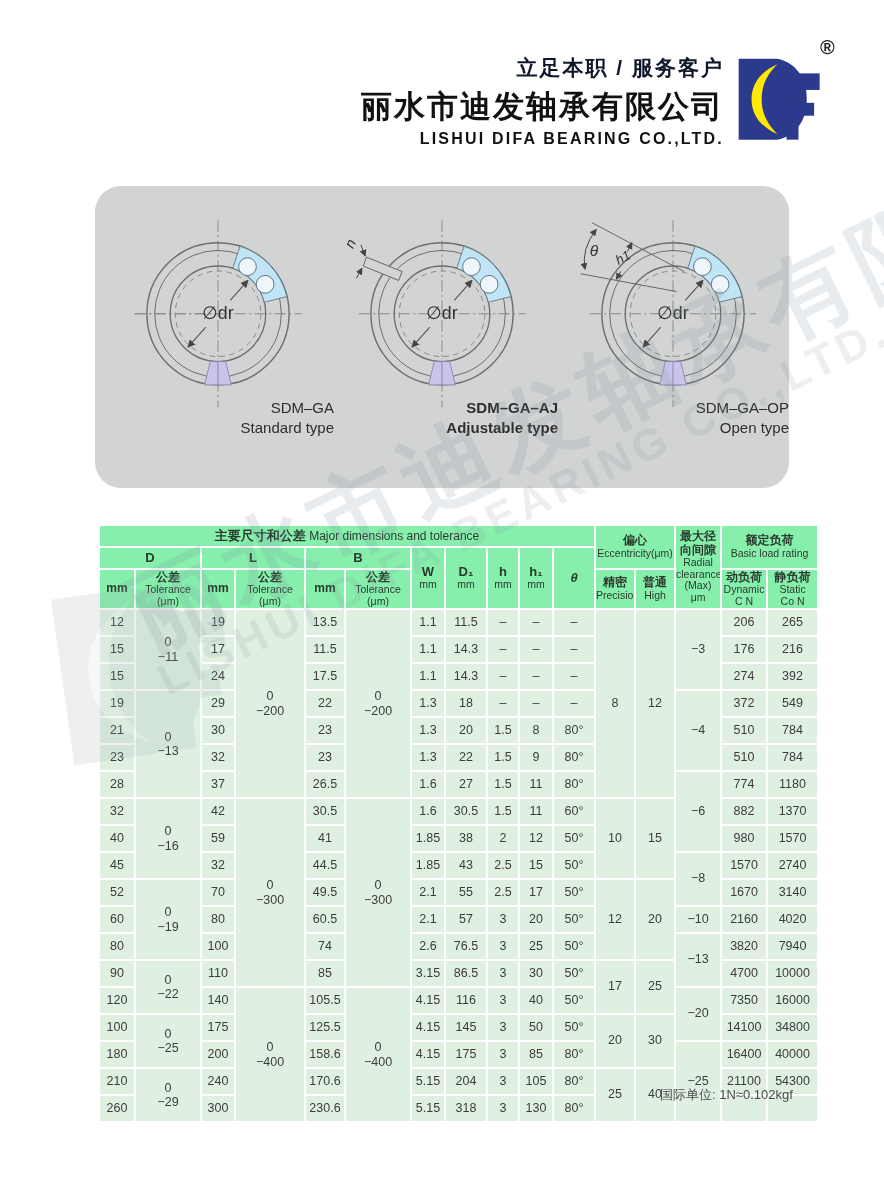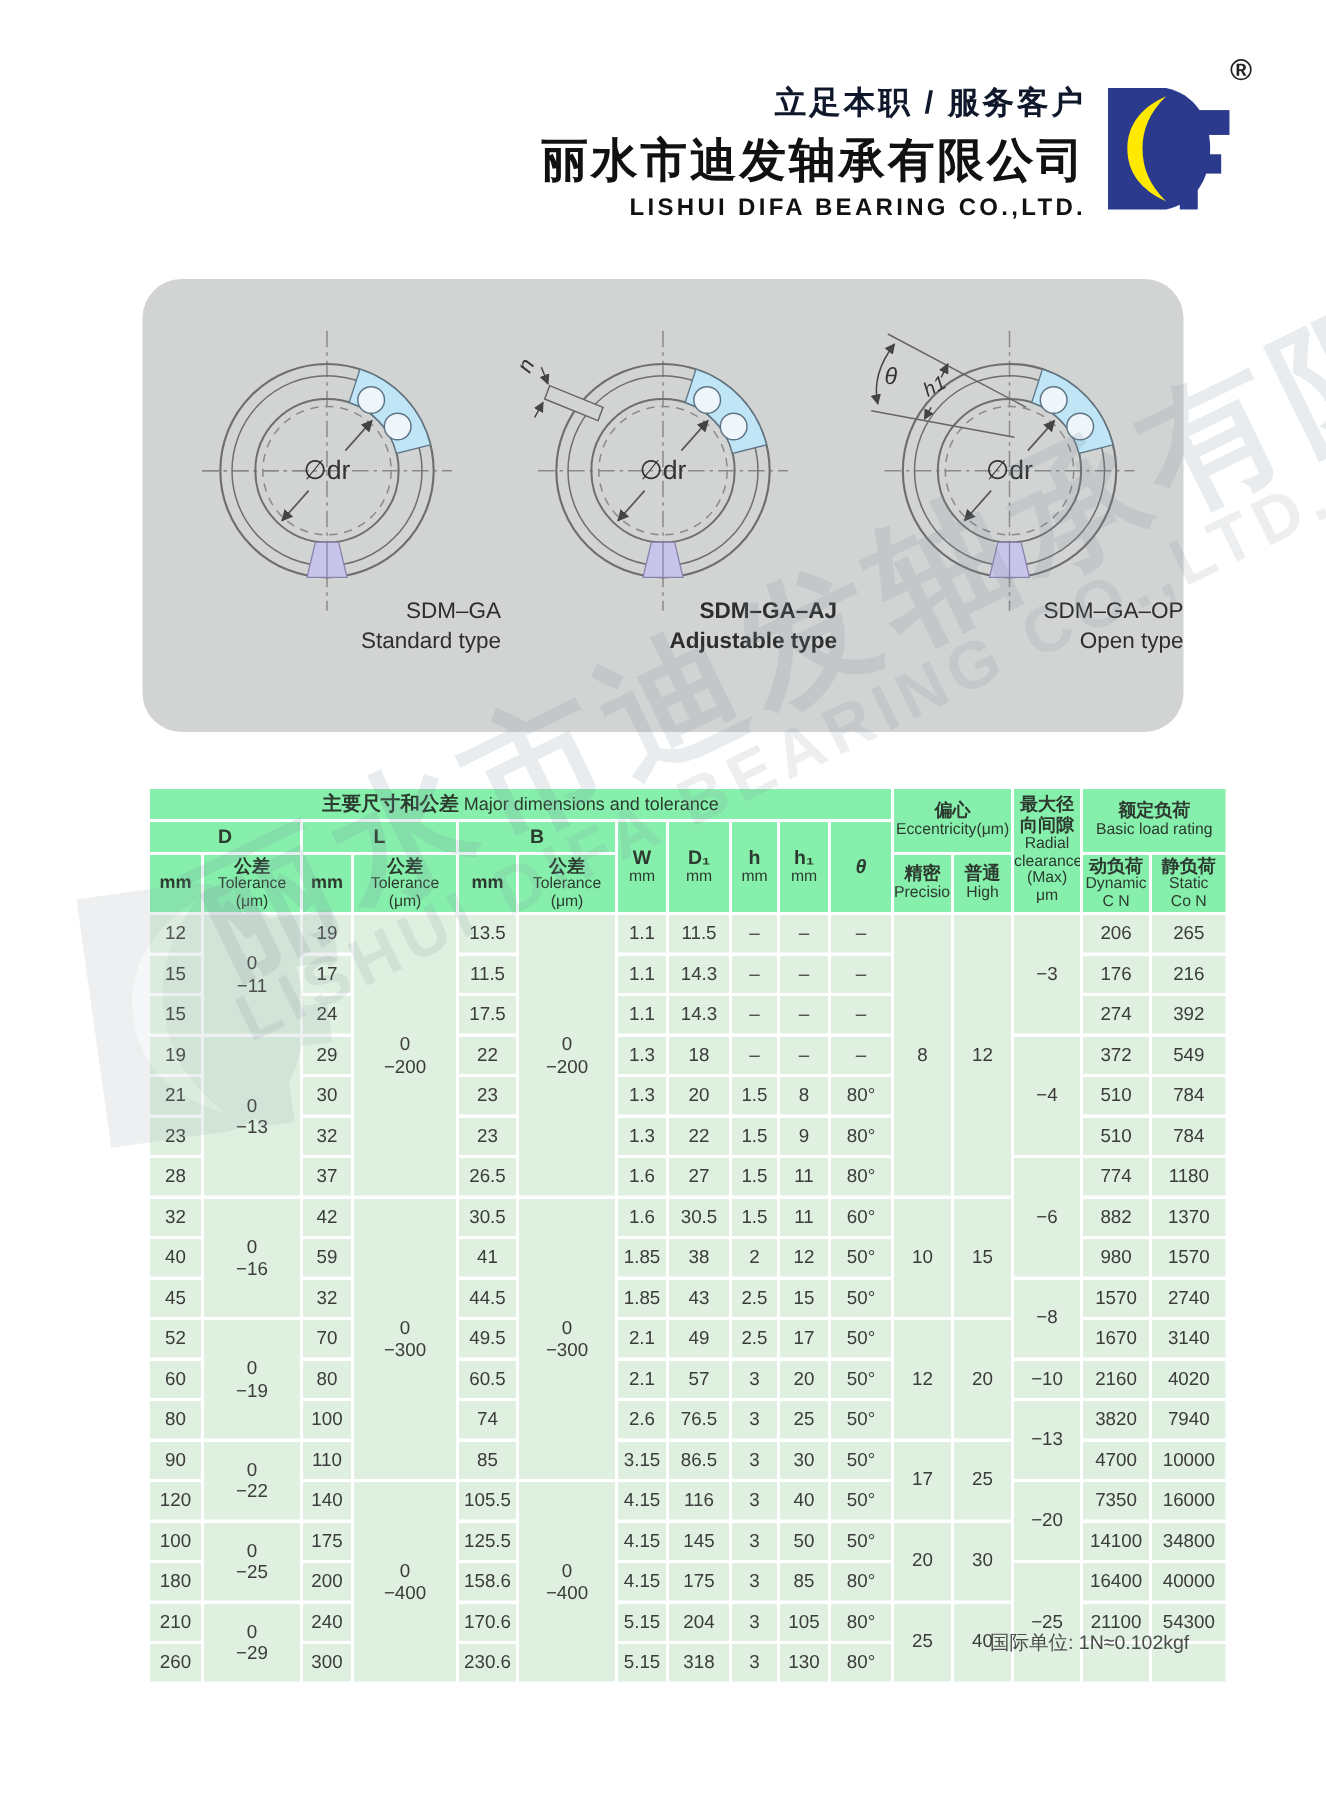--- a/index.html
+++ b/index.html
@@ -427,21 +427,21 @@
           </tr>
           <tr>
             <td>52</td>
             <td rowspan="3">
               <div>0</div>
               <div>−19</div>
             </td>
             <td>70</td>
             <td>49.5</td>
             <td>2.1</td>
-            <td>49</td>
+            <td>55</td>
             <td>2.5</td>
             <td>17</td>
             <td>50°</td>
             <td rowspan="3">12</td>
             <td rowspan="3">20</td>
             <td>1670</td>
             <td>3140</td>
           </tr>
           <tr>
             <td>60</td>

